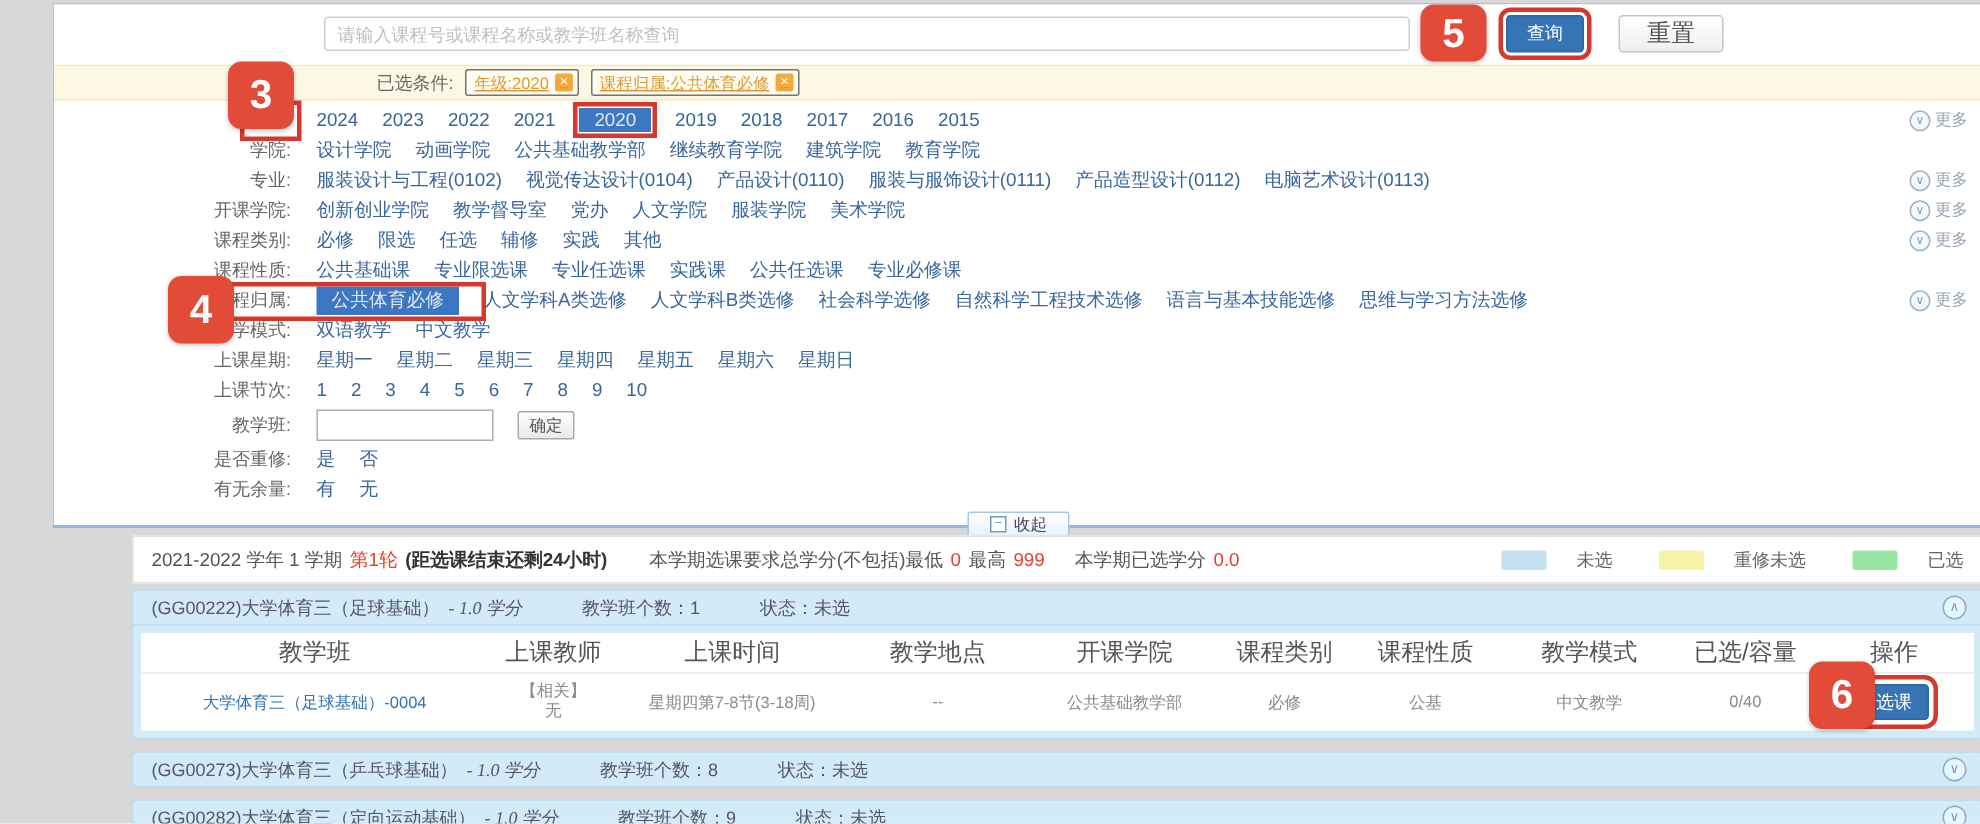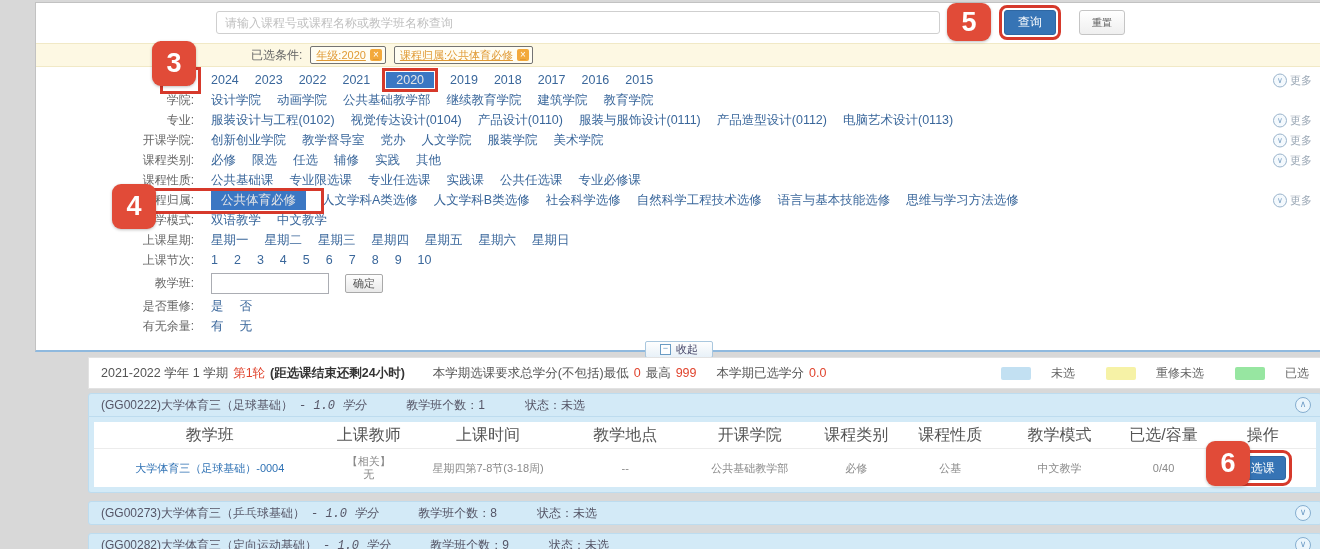--- a/index.html
+++ b/index.html
@@ -21,23 +21,23 @@
     color:#14532d;box-sizing:border-box;font-family:inherit;
   }
   .search-input::placeholder{color:#c0c0c0;}
   .btn-query{
     position:absolute;left:968px;top:7px;width:52px;height:25px;
     background:#3674b5;color:#fff;border:1px solid #2f67a2;border-radius:3px;
     font-size:12px;font-family:inherit;cursor:pointer;
     outline:3px solid #d6392b;outline-offset:2px;
   }
   .btn-reset{
-    position:absolute;left:1043px;top:7px;width:46px;height:25px;
+    position:absolute;left:1043px;top:7px;width:70px;height:25px;
     background:linear-gradient(#ffffff,#efefef);color:#555;
-    border:1px solid #c5c5c5;border-radius:3px;font-size:10px;font-family:inherit;cursor:pointer;
+    border:1px solid #c5c5c5;border-radius:3px;font-size:16px;font-family:inherit;cursor:pointer;
   }
   .tag-bar{
     height:22px;background:#fdf8e3;border-top:1px solid #f1e9c6;border-bottom:1px solid #f1e9c6;
     display:flex;align-items:center;padding-left:215px;gap:8px;font-size:12px;color:#666;
   }
   .tag-bar .tb-label{color:#666;}
   .tag{
     display:inline-flex;align-items:center;gap:4px;border:1px solid #737373;color:#e09a35;
     background:#fffdf2;padding:0 3px 0 5px;height:16px;font-size:11px;border-radius:2px;cursor:pointer;
     text-decoration:underline;
@@ -105,21 +105,21 @@
   .swatch{width:30px;height:13px;border-radius:2px;display:inline-block;}
   
   .courses{position:absolute;left:88px;top:393px;width:1234px;}
   .section{margin-bottom:8px;}
   .sec-header{
     height:24px;background:#d3eaf7;border:1px solid #bddcef;border-radius:3px;
     display:flex;align-items:center;padding:0 12px;font-size:12px;color:#556;
     position:relative;box-sizing:border-box;cursor:pointer;
   }
   .sec-title{color:#556;}
-  .sec-credit{font-style:italic;font-family:Liberation Mono, monospace;margin-left:6px;color:#556;}
+  .sec-credit{font-style:italic;font-family:Liberation Serif, serif;margin-left:6px;color:#556;}
   .sec-count{margin-left:40px;}
   .sec-status{margin-left:40px;}
   .sec-circle{
     position:absolute;right:10px;top:50%;transform:translateY(-50%);
     width:14px;height:14px;border:1px solid #85aed0;border-radius:50%;color:#6e9cc6;
     font-size:9px;line-height:13px;text-align:center;background:#eaf5fc;
   }
   .sec-body{
     background:#d3eaf7;border:1px solid #bddcef;border-top:none;padding:5px;
     border-radius:0 0 3px 3px;

